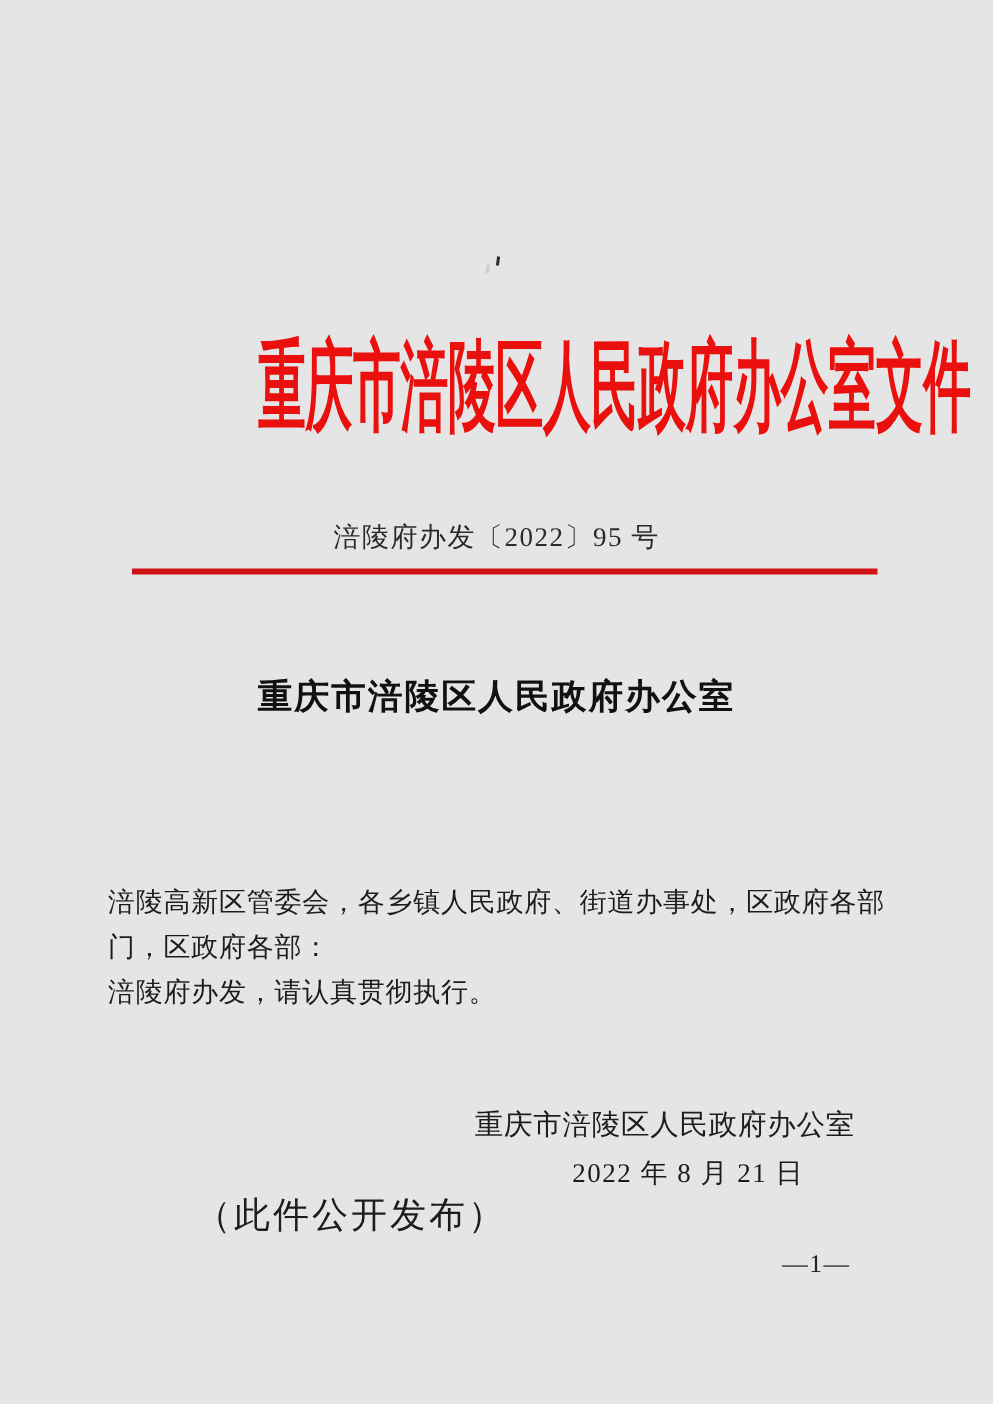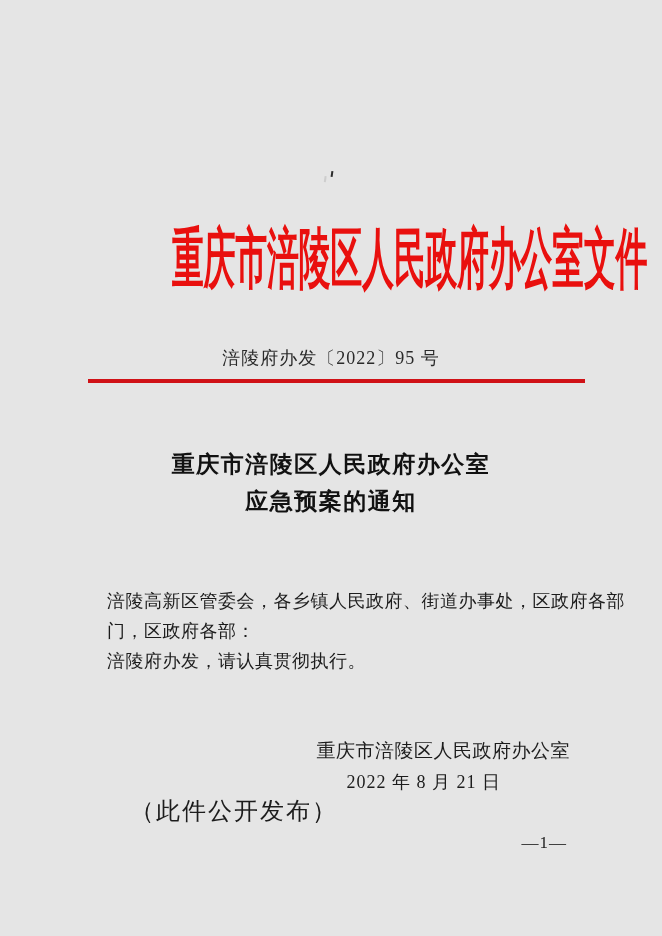--- a/index.html
+++ b/index.html
@@ -69,21 +69,21 @@
     width: 662px;
     text-align: center;
     font-size: 23px;
     line-height: 37px;
     font-weight: 600;
     letter-spacing: 1.5px;
     color: #111111;
   }
   .body-text {
     position: absolute;
-    left: 107px;
+    left: 72px;
     top: 586px;
     width: 520px;
     font-size: 18px;
     line-height: 30px;
     letter-spacing: 0.5px;
     color: #1c1c1c;
     white-space: nowrap;
   }
   .signature-name {
     position: absolute;
@@ -91,21 +91,21 @@
     right: 92px;
     font-size: 19px;
     line-height: 26px;
     letter-spacing: 0.5px;
     color: #1c1c1c;
     white-space: nowrap;
   }
   .signature-date {
     position: absolute;
     top: 770px;
-    right: 161px;
+    right: 126px;
     font-size: 18px;
     line-height: 24px;
     letter-spacing: 1px;
     color: #1c1c1c;
     white-space: nowrap;
   }
   .publish-note {
     position: absolute;
     top: 798px;
     left: 130px;
@@ -134,21 +134,20 @@
   <div class="stray-mark"></div>
 
   <div class="banner-title">重庆市涪陵区人民政府办公室文件</div>
 
   <div class="doc-number">涪陵府办发〔2022〕95 号</div>
 
   <div class="red-divider"></div>
 
   <div class="notice-title">
     <div>重庆市涪陵区人民政府办公室</div>
-    <div>应急预案的通知</div>
   </div>
 
   <div class="body-text">
     <div>涪陵高新区管委会，各乡镇人民政府、街道办事处，区政府各部</div>
     <div>门，区政府各部：</div>
     <div>涪陵府办发，请认真贯彻执行。</div>
   </div>
 
   <div class="signature-name">重庆市涪陵区人民政府办公室</div>
 

